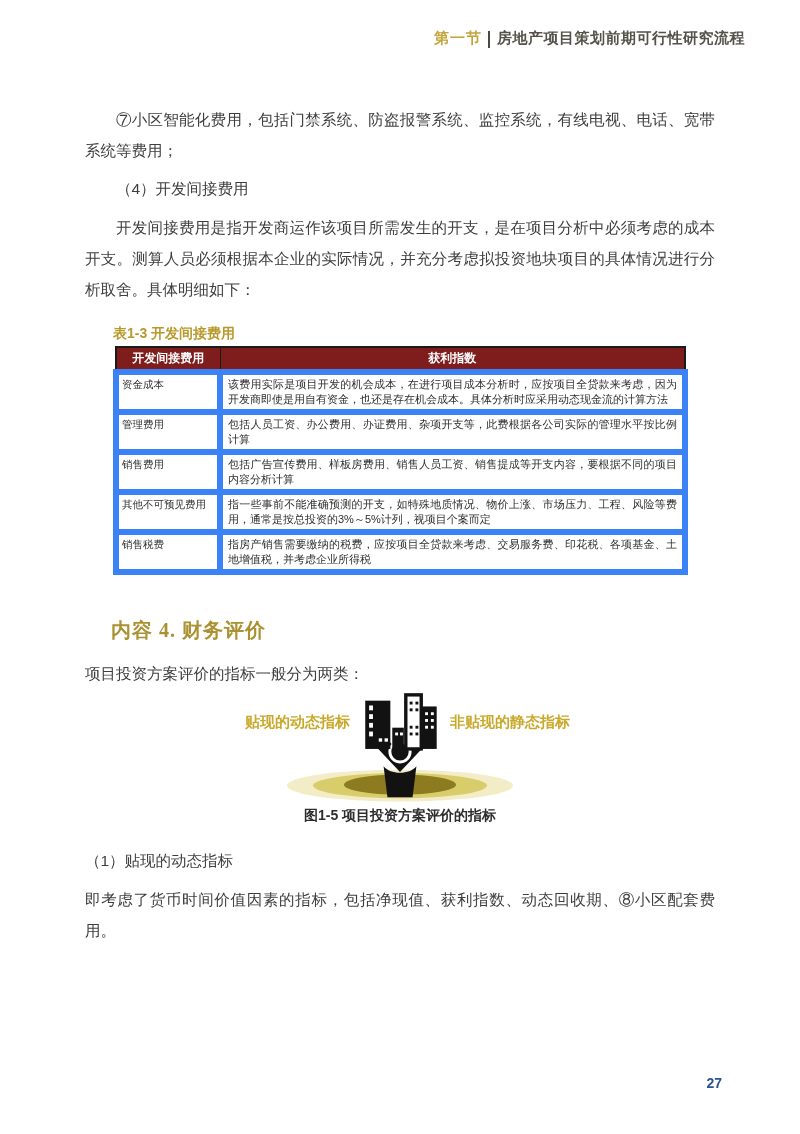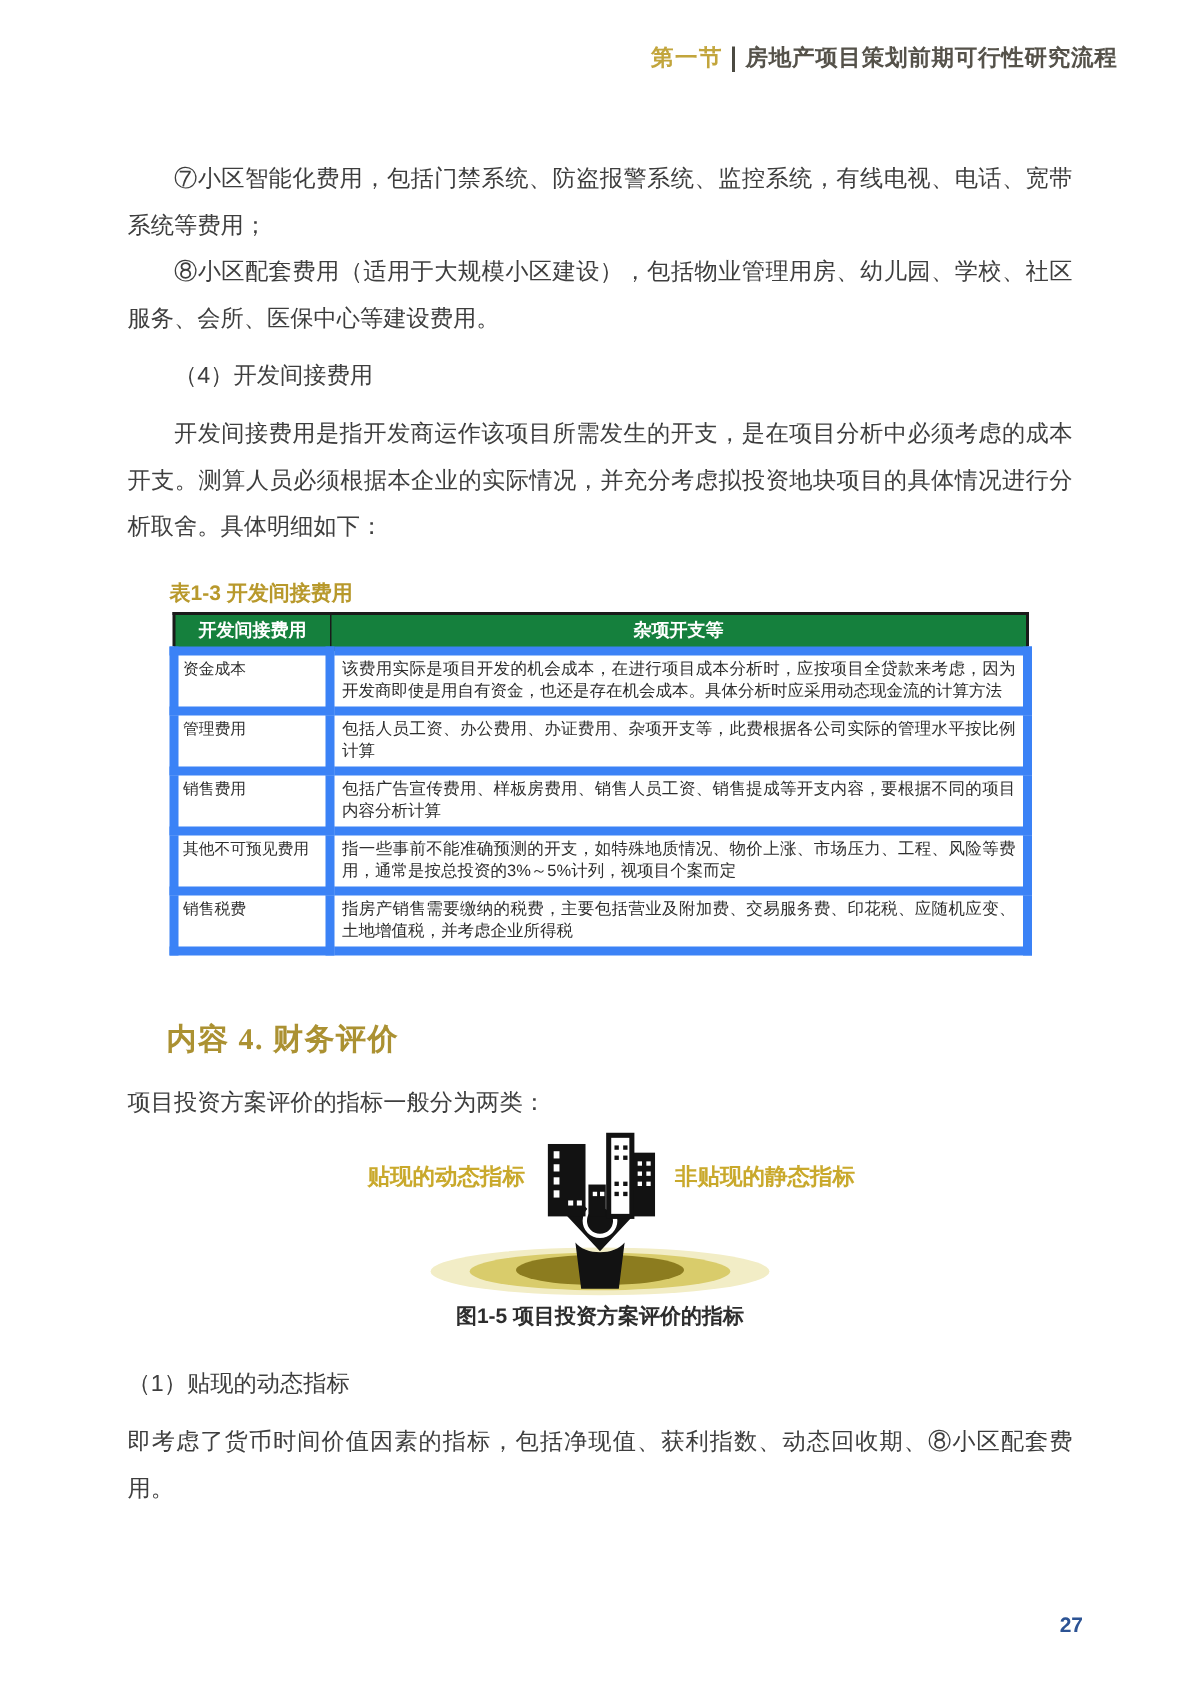--- a/index.html
+++ b/index.html
@@ -35,21 +35,21 @@
   .table-title {
     margin:20px 0 3px 28px;
     font-size:14px; font-weight:bold; color:#b8992c;
   }
   table.cost-table {
     margin-left:28px; width:575px;
     border-collapse:collapse; border:2px solid #1a1a1a;
     font-size:11px; line-height:15px; color:#2e2e2e;
   }
   table.cost-table th {
-    background:#15803d; color:#ffffff; font-weight:bold; font-size:12px;
+    background:#7f1d1d; color:#ffffff; font-weight:bold; font-size:12px;
     padding:3px 4px; border:1px solid #1a1a1a; border-bottom-width:2px;
     text-align:center;
   }
   table.cost-table td {
     border:6px solid #3b82f6; padding:2px 5px;
     vertical-align:top; text-align:justify;
   }
   table.cost-table td.col1 { width:92px; font-size:10.5px; padding:2px 3px; text-align:left; }
 
   
@@ -90,31 +90,30 @@
 
   <div class="header">
     <span class="hdr-section">第一节</span>
     <span class="hdr-divider"></span>
     <span class="hdr-title">房地产项目策划前期可行性研究流程</span>
   </div>
 
   <div class="main">
 
     <p class="para indent">⑦小区智能化费用，包括门禁系统、防盗报警系统、监控系统，有线电视、电话、宽带系统等费用；</p>
-    <p class="para indent">⑧小区配套费用（适用于大规模小区建设），包括物业管理用房、幼儿园、学校、社区服务、会所、医保中心等建设费用。</p>
     <p class="para indent sub-heading">（4）开发间接费用</p>
     <p class="para indent">开发间接费用是指开发商运作该项目所需发生的开支，是在项目分析中必须考虑的成本开支。测算人员必须根据本企业的实际情况，并充分考虑拟投资地块项目的具体情况进行分析取舍。具体明细如下：</p>
 
     <div class="table-title">表1-3 开发间接费用</div>
 
     <table class="cost-table">
       <thead>
         <tr>
           <th class="col1">开发间接费用</th>
-          <th>杂项开支等</th>
+          <th>获利指数</th>
         </tr>
       </thead>
       <tbody>
         <tr>
           <td class="col1">资金成本</td>
           <td>该费用实际是项目开发的机会成本，在进行项目成本分析时，应按项目全贷款来考虑，因为开发商即使是用自有资金，也还是存在机会成本。具体分析时应采用动态现金流的计算方法</td>
         </tr>
         <tr>
           <td class="col1">管理费用</td>
           <td>包括人员工资、办公费用、办证费用、杂项开支等，此费根据各公司实际的管理水平按比例计算</td>
@@ -122,21 +121,21 @@
         <tr>
           <td class="col1">销售费用</td>
           <td>包括广告宣传费用、样板房费用、销售人员工资、销售提成等开支内容，要根据不同的项目内容分析计算</td>
         </tr>
         <tr>
           <td class="col1">其他不可预见费用</td>
           <td>指一些事前不能准确预测的开支，如特殊地质情况、物价上涨、市场压力、工程、风险等费用，通常是按总投资的3%～5%计列，视项目个案而定</td>
         </tr>
         <tr>
           <td class="col1">销售税费</td>
-          <td>指房产销售需要缴纳的税费，主要包括营业及附加费、交易服务费、印花税、应随机应变、土地增值税，并考虑企业所得税</td>
+          <td>指房产销售需要缴纳的税费，应按项目全贷款来考虑、交易服务费、印花税、各项基金、土地增值税，并考虑企业所得税</td>
         </tr>
       </tbody>
     </table>
 
     <h2 class="content-heading">内容 4. 财务评价</h2>
 
     <p class="para lead">项目投资方案评价的指标一般分为两类：</p>
 
     <div class="figure">
       <div class="fig-canvas">

